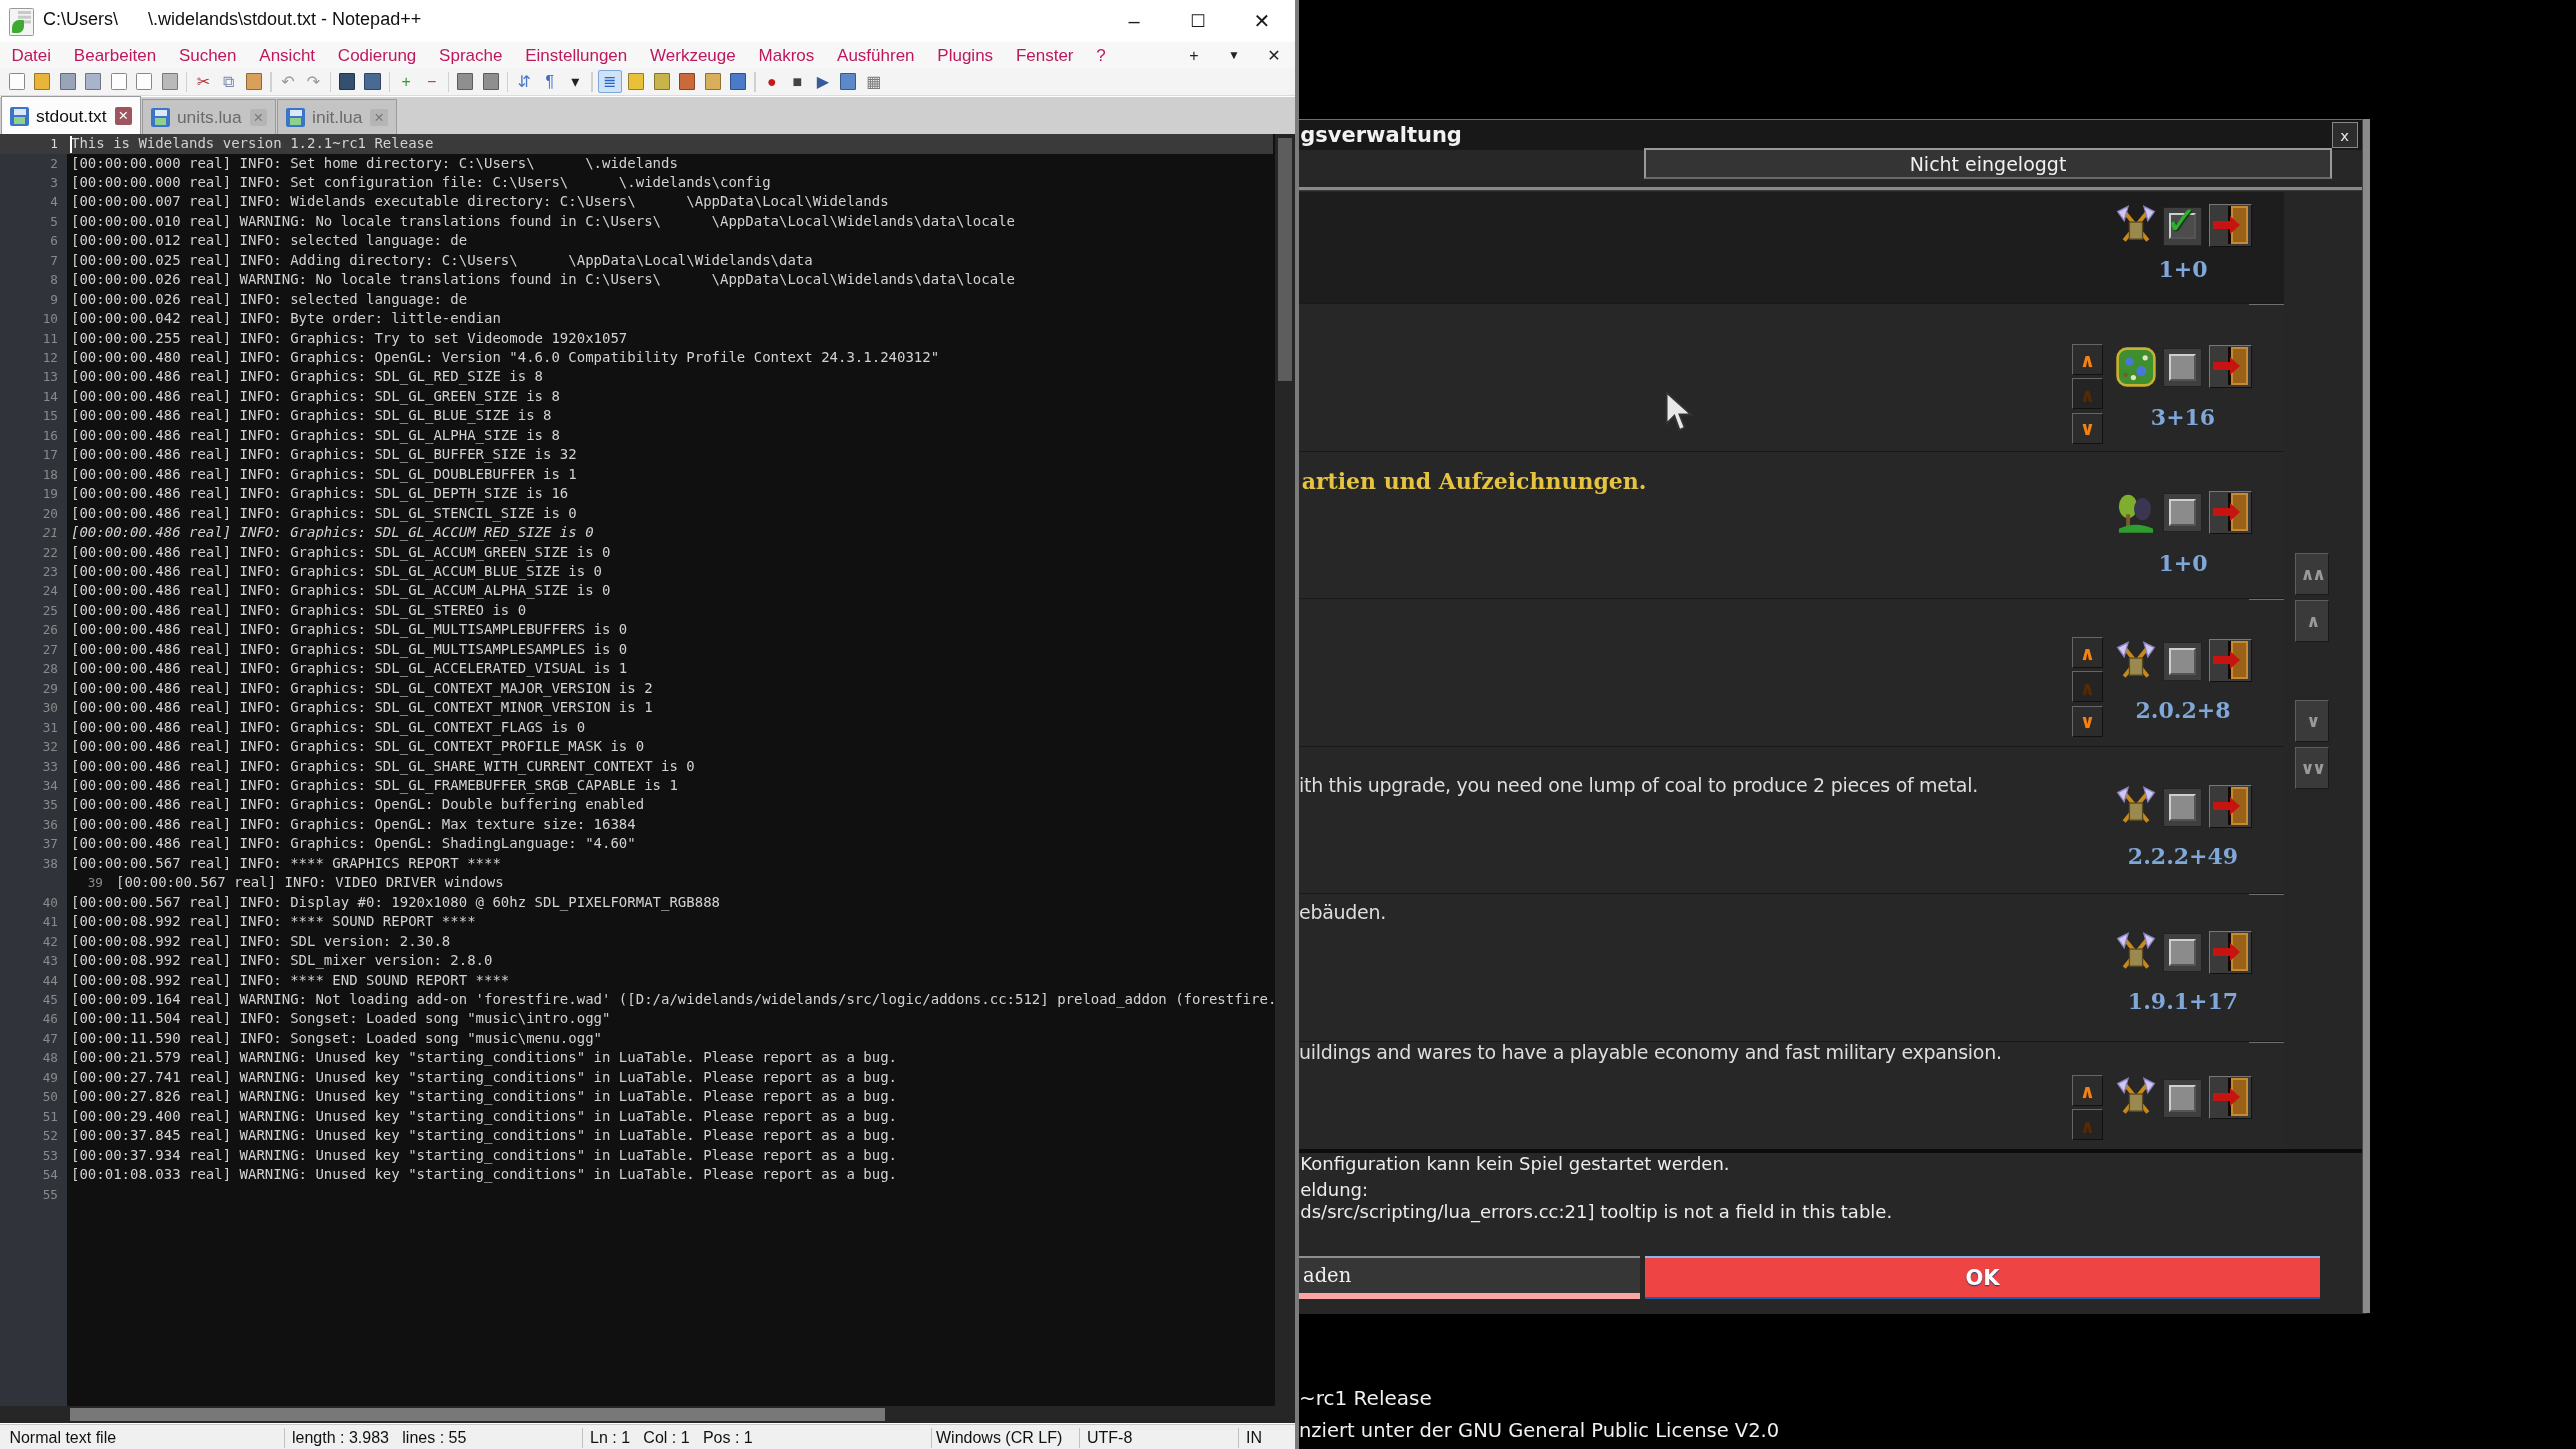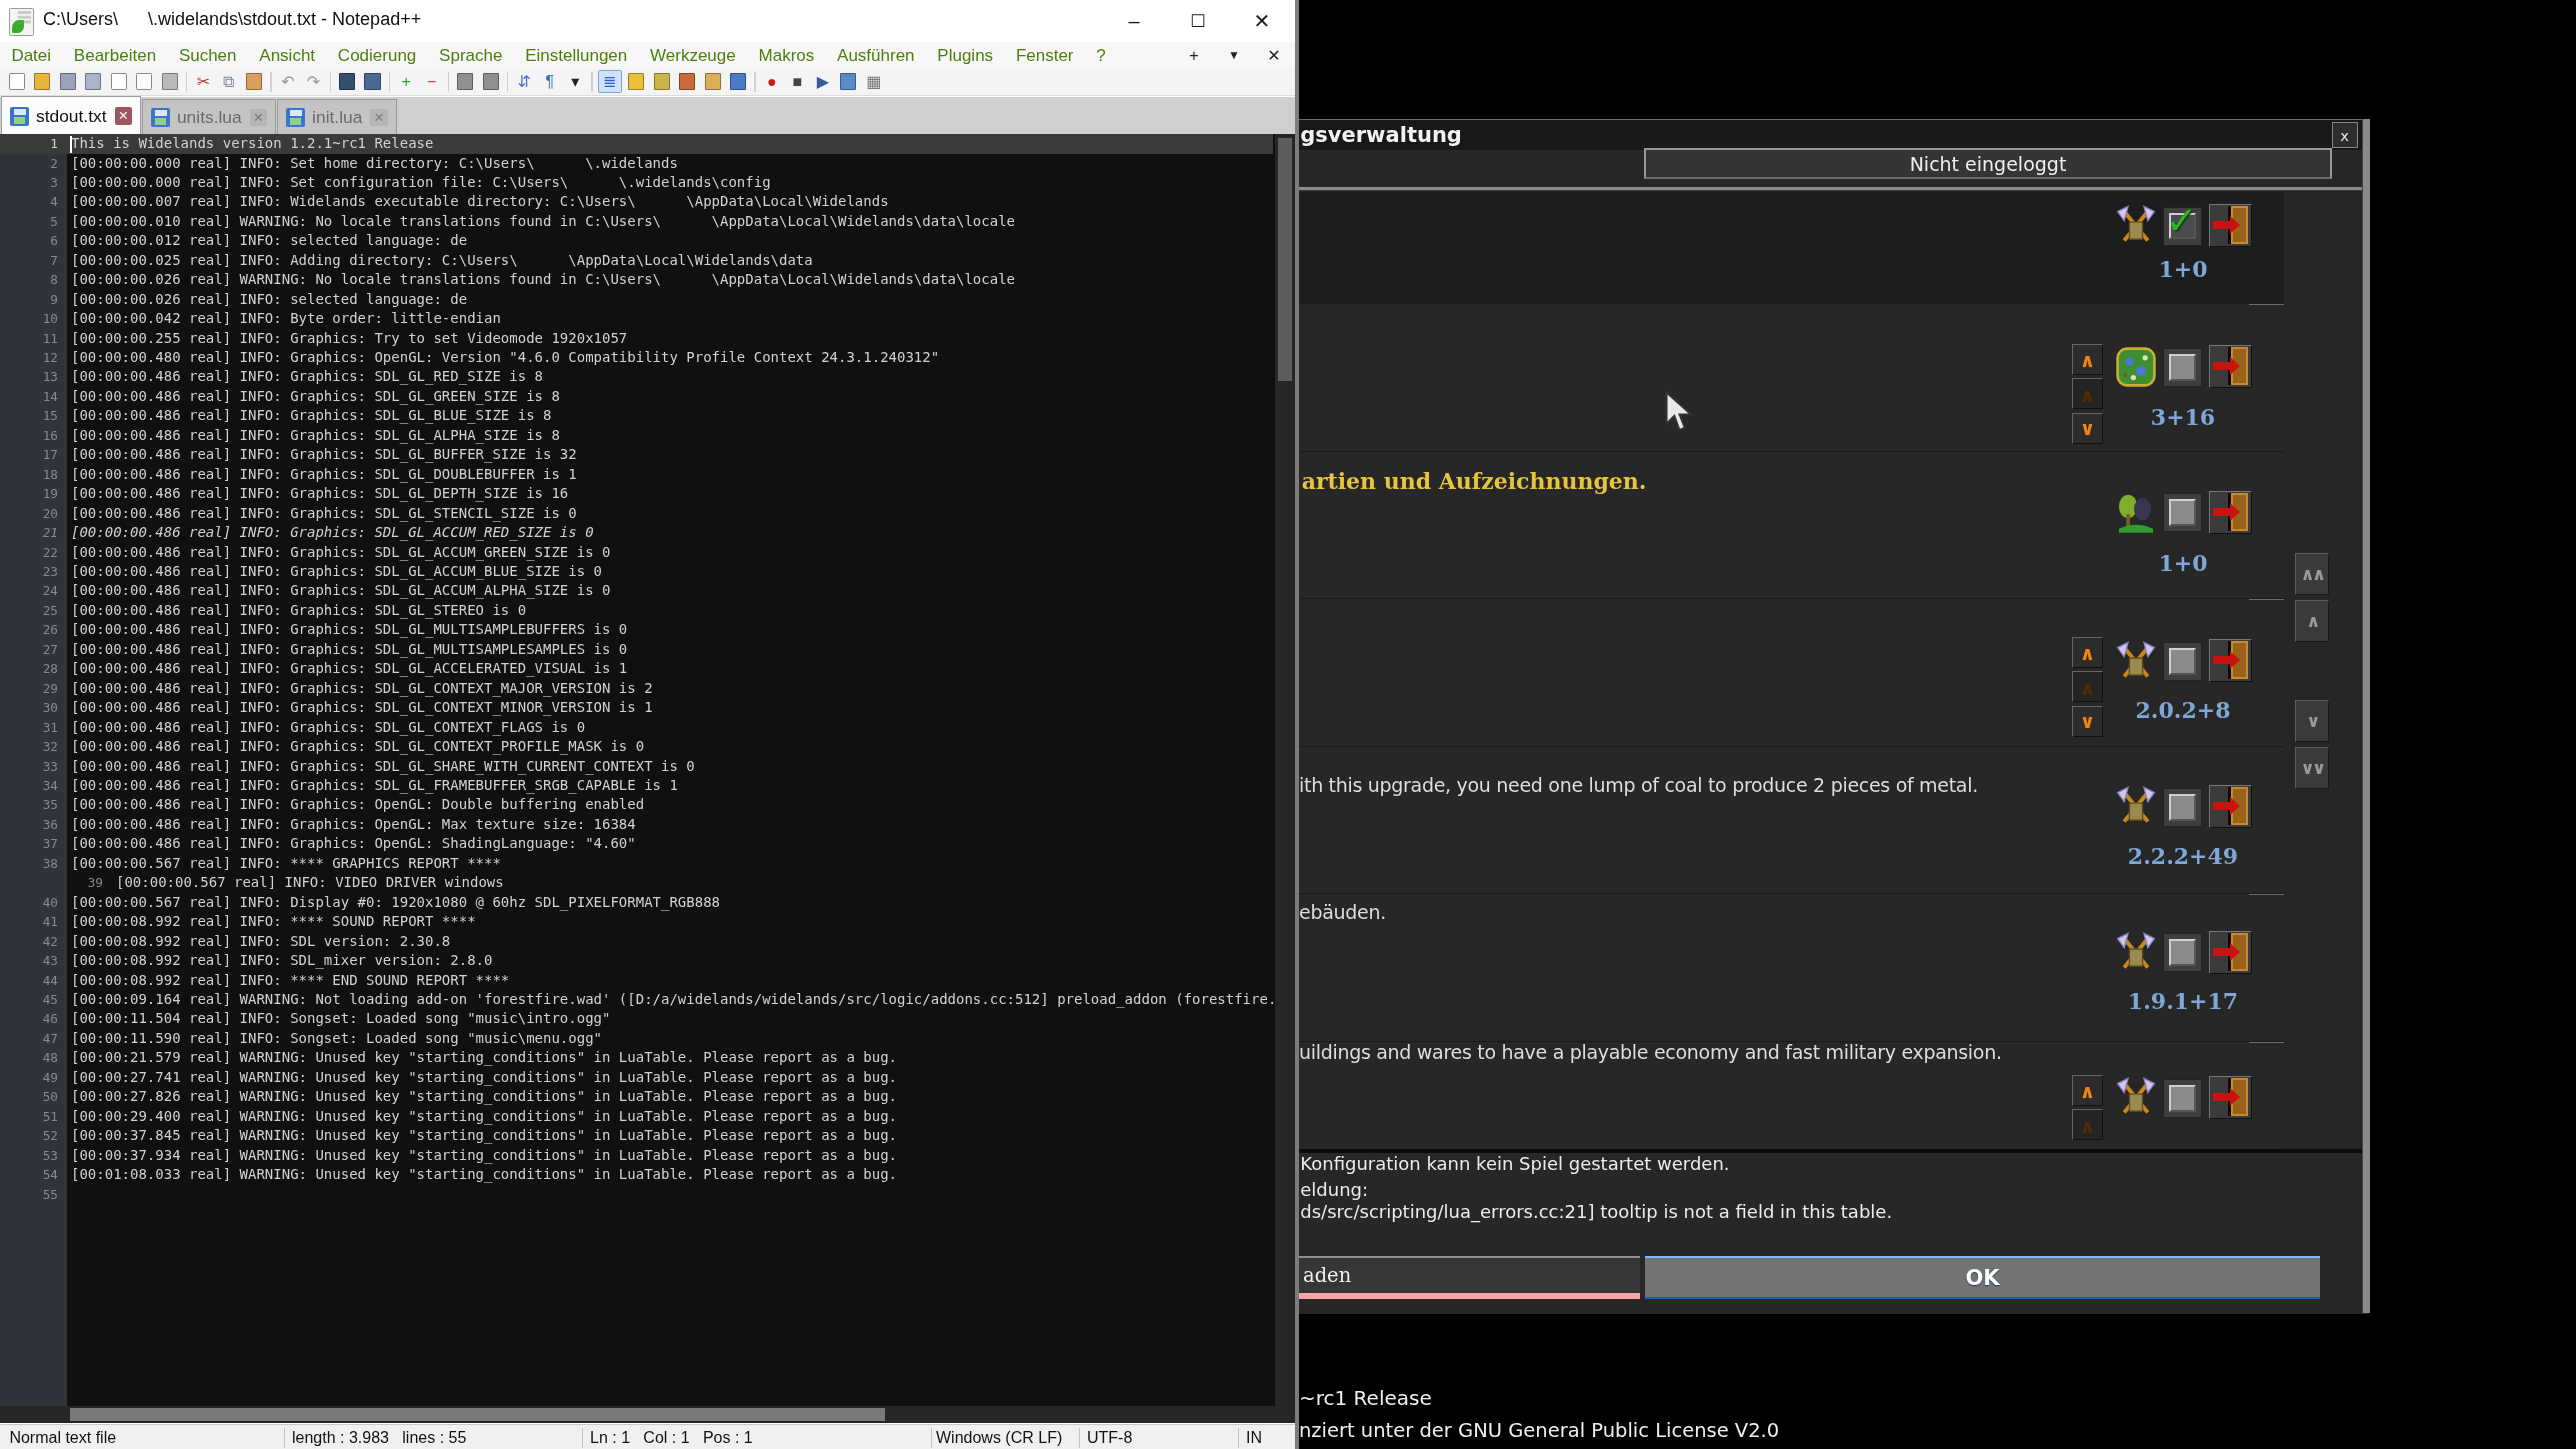--- a/index.html
+++ b/index.html
@@ -7,21 +7,21 @@
          font-family:"Liberation Sans",sans-serif;}
   
   #npp{position:absolute;left:0;top:0;width:1295px;height:1449px;background:#fff;}
   #npp-titlebar{position:absolute;left:0;top:0;width:100%;height:42px;background:#ffffff;border-bottom:0.7px solid #e4e4e4;}
   #npp-appicon{position:absolute;left:9.4px;top:8px;width:23px;height:25.5px;background:#f4f4f4;border:1.3px solid #9a9a9a;border-radius:1.3px;}
   #npp-appicon::after{content:"";position:absolute;left:1.3px;bottom:1.3px;width:12px;height:13.4px;background:#3faa30;border-radius:60% 10% 50% 10%;}
   #npp-appicon::before{content:"";position:absolute;right:2px;top:2px;width:13.4px;height:2.7px;background:#c9c9c9;box-shadow:0 4.7px 0 #c9c9c9,0 9.4px 0 #c9c9c9;}
   #npp-title{position:absolute;left:43px;top:9.4px;font-size:18px;color:#101010;white-space:pre;}
   .winbtn{position:absolute;top:0;width:64px;height:42px;text-align:center;line-height:42px;font-size:20px;color:#1a1a1a;}
   #npp-menubar{position:absolute;left:0;top:42px;width:100%;height:27px;background:#f7f7f7;display:flex;align-items:center;}
-  .menu-item{font-size:17px;color:#4d7c0f;padding:0 11.4px;height:27px;line-height:27px;}
+  .menu-item{font-size:17px;color:#be185d;padding:0 11.4px;height:27px;line-height:27px;}
   .menu-ctrl{position:absolute;top:42px;height:27px;line-height:27px;font-size:16px;color:#222;width:32px;text-align:center;}
   #npp-toolbar{position:absolute;left:0;top:68px;width:100%;height:28px;background:#f4f4f4;border-bottom:0.7px solid #dcdcdc;display:flex;align-items:center;padding-left:4px;box-sizing:border-box;}
   .tb{width:21.5px;height:21.5px;margin:0 2px;border-radius:2px;position:relative;display:flex;align-items:center;justify-content:center;font-size:16px;}
   .tb-sep{width:1.3px;height:20px;background:#d0d0d0;margin:0 3.4px;}
   .tb .box{position:absolute;inset:2.7px;border-radius:1.3px;}
   
   #npp-tabbar{position:absolute;left:0;top:97px;width:100%;height:38px;background:#cfcfcf;display:flex;align-items:flex-end;}
   .tab{height:35px;display:flex;align-items:center;padding:0 8px;border:0.7px solid #9a9a9a;border-bottom:none;margin-left:1.3px;}
   .tab.active{background:#fcfcfc;height:38px;}
   .tab.inactive{background:#c4c4c4;}
@@ -92,21 +92,21 @@
                 display:flex;align-items:center;justify-content:center;font-family:"DejaVu Sans",sans-serif;font-weight:bold;font-size:20px;color:#ef8318;text-shadow:0 1.3px 1.3px #5a2c00;}
   #wl-thumb{position:absolute;left:0;top:39px;width:35px;height:64px;background:#9e9e9e;border:1.3px solid #c8c8c8;border-bottom-color:#555;border-right-color:#555;box-sizing:border-box;}
   
   .fastbtn{position:absolute;left:996px;width:34px;height:42px;background:#3a3a3a;border:1.3px solid #5e5e5e;border-bottom-color:#1a1a1a;border-right-color:#1a1a1a;box-sizing:border-box;
            display:flex;align-items:center;justify-content:center;font-family:"DejaVu Sans",sans-serif;font-weight:bold;font-size:17.4px;color:#9a9a9a;letter-spacing:-2.7px;}
   
   #wl-bottom-border{position:absolute;left:0;top:1029px;width:1063px;height:4px;background:#0c0c0c;}
   .err-line{position:absolute;font-family:"DejaVu Sans",sans-serif;font-size:18px;color:#ececec;white-space:nowrap;}
   #wl-btn-left{position:absolute;left:0;top:1136px;width:341px;height:43px;background:#363636;border-top:2px solid #8e8e8e;border-bottom:6px solid #fca5a5;box-sizing:border-box;
                display:flex;align-items:center;font-size:19.5px;color:#f0f0f0;}
-  #wl-btn-ok{position:absolute;left:346px;top:1136px;width:675px;height:43px;background:#737373;border-top:2px solid #85b7f2;border-bottom:2px solid #1c5cb0;box-sizing:border-box;
+  #wl-btn-ok{position:absolute;left:346px;top:1136px;width:675px;height:43px;background:#ef4444;border-top:2px solid #85b7f2;border-bottom:2px solid #1c5cb0;box-sizing:border-box;
              display:flex;align-items:center;justify-content:center;font-family:"DejaVu Sans",sans-serif;font-weight:bold;font-size:21px;color:#ffffff;text-shadow:0 1.3px 1.3px #123c70;}
   .wl-footer{position:absolute;font-family:"DejaVu Sans",sans-serif;font-size:20px;color:#f0f0f0;white-space:nowrap;}
   #wl-cursor{position:absolute;left:365px;top:390px;width:31px;height:44px;}
 </style>
 </head>
 <body>
 
 <div id="stage">
 
   <div id="npp">

